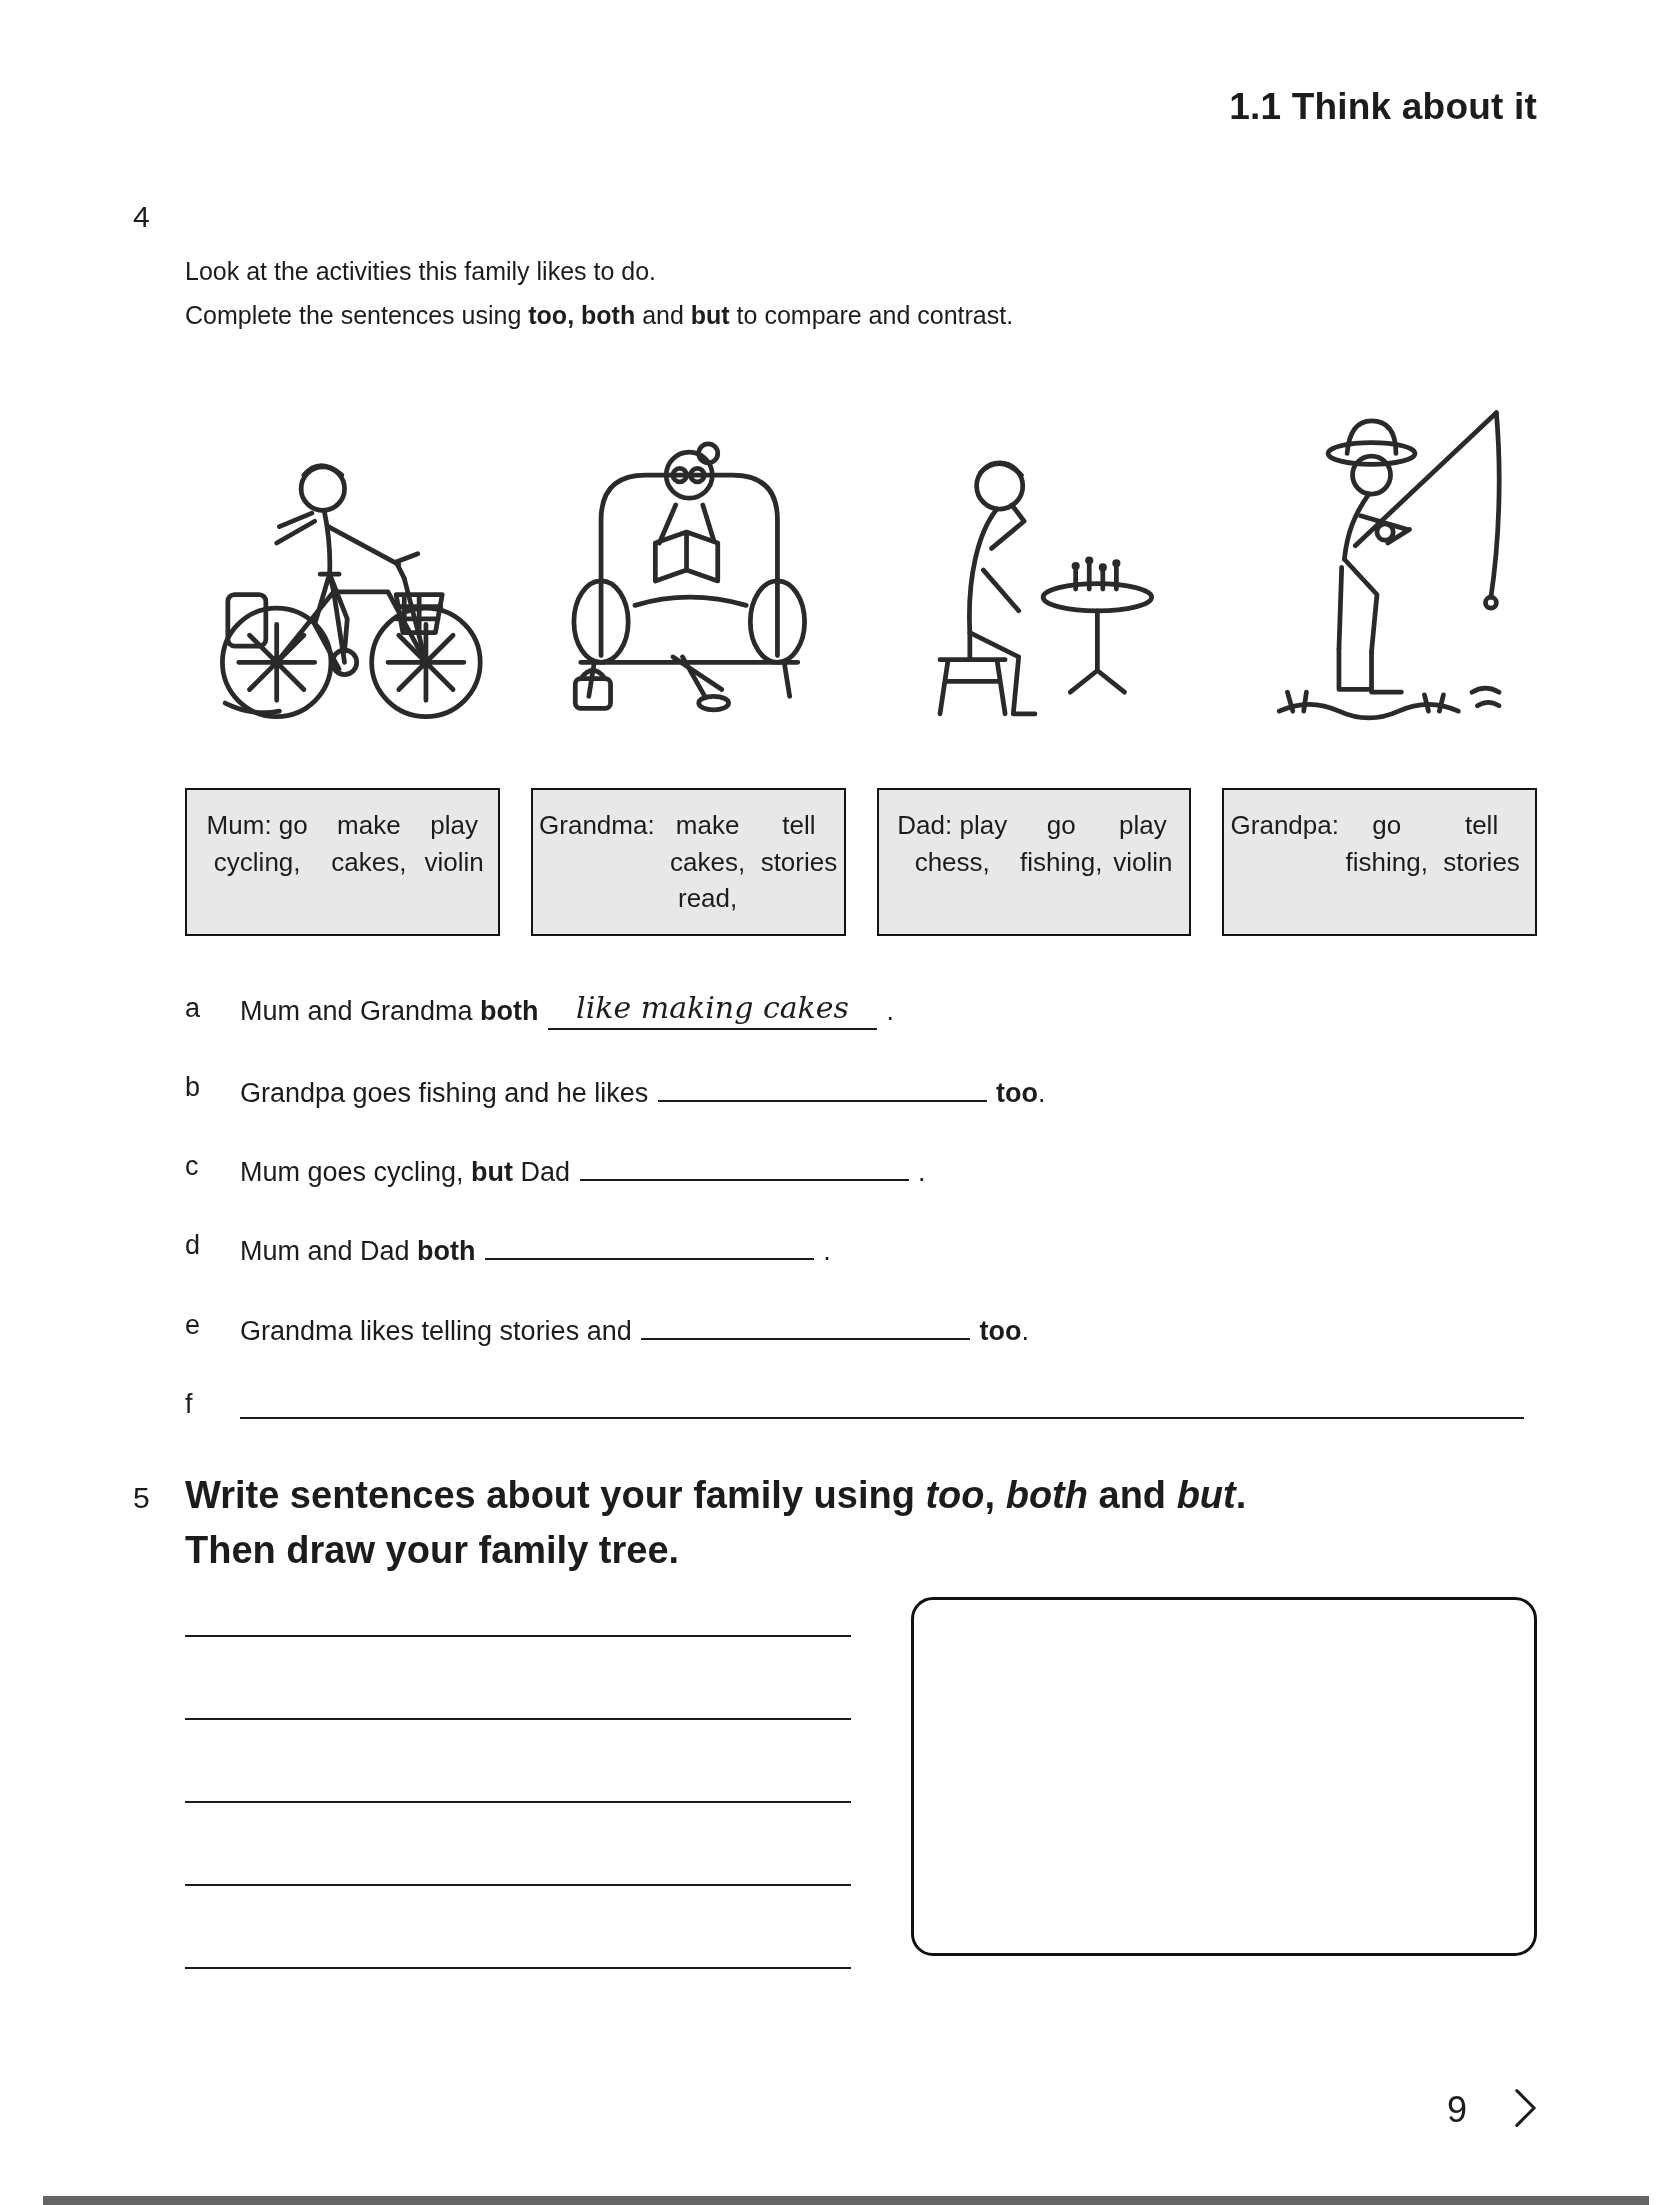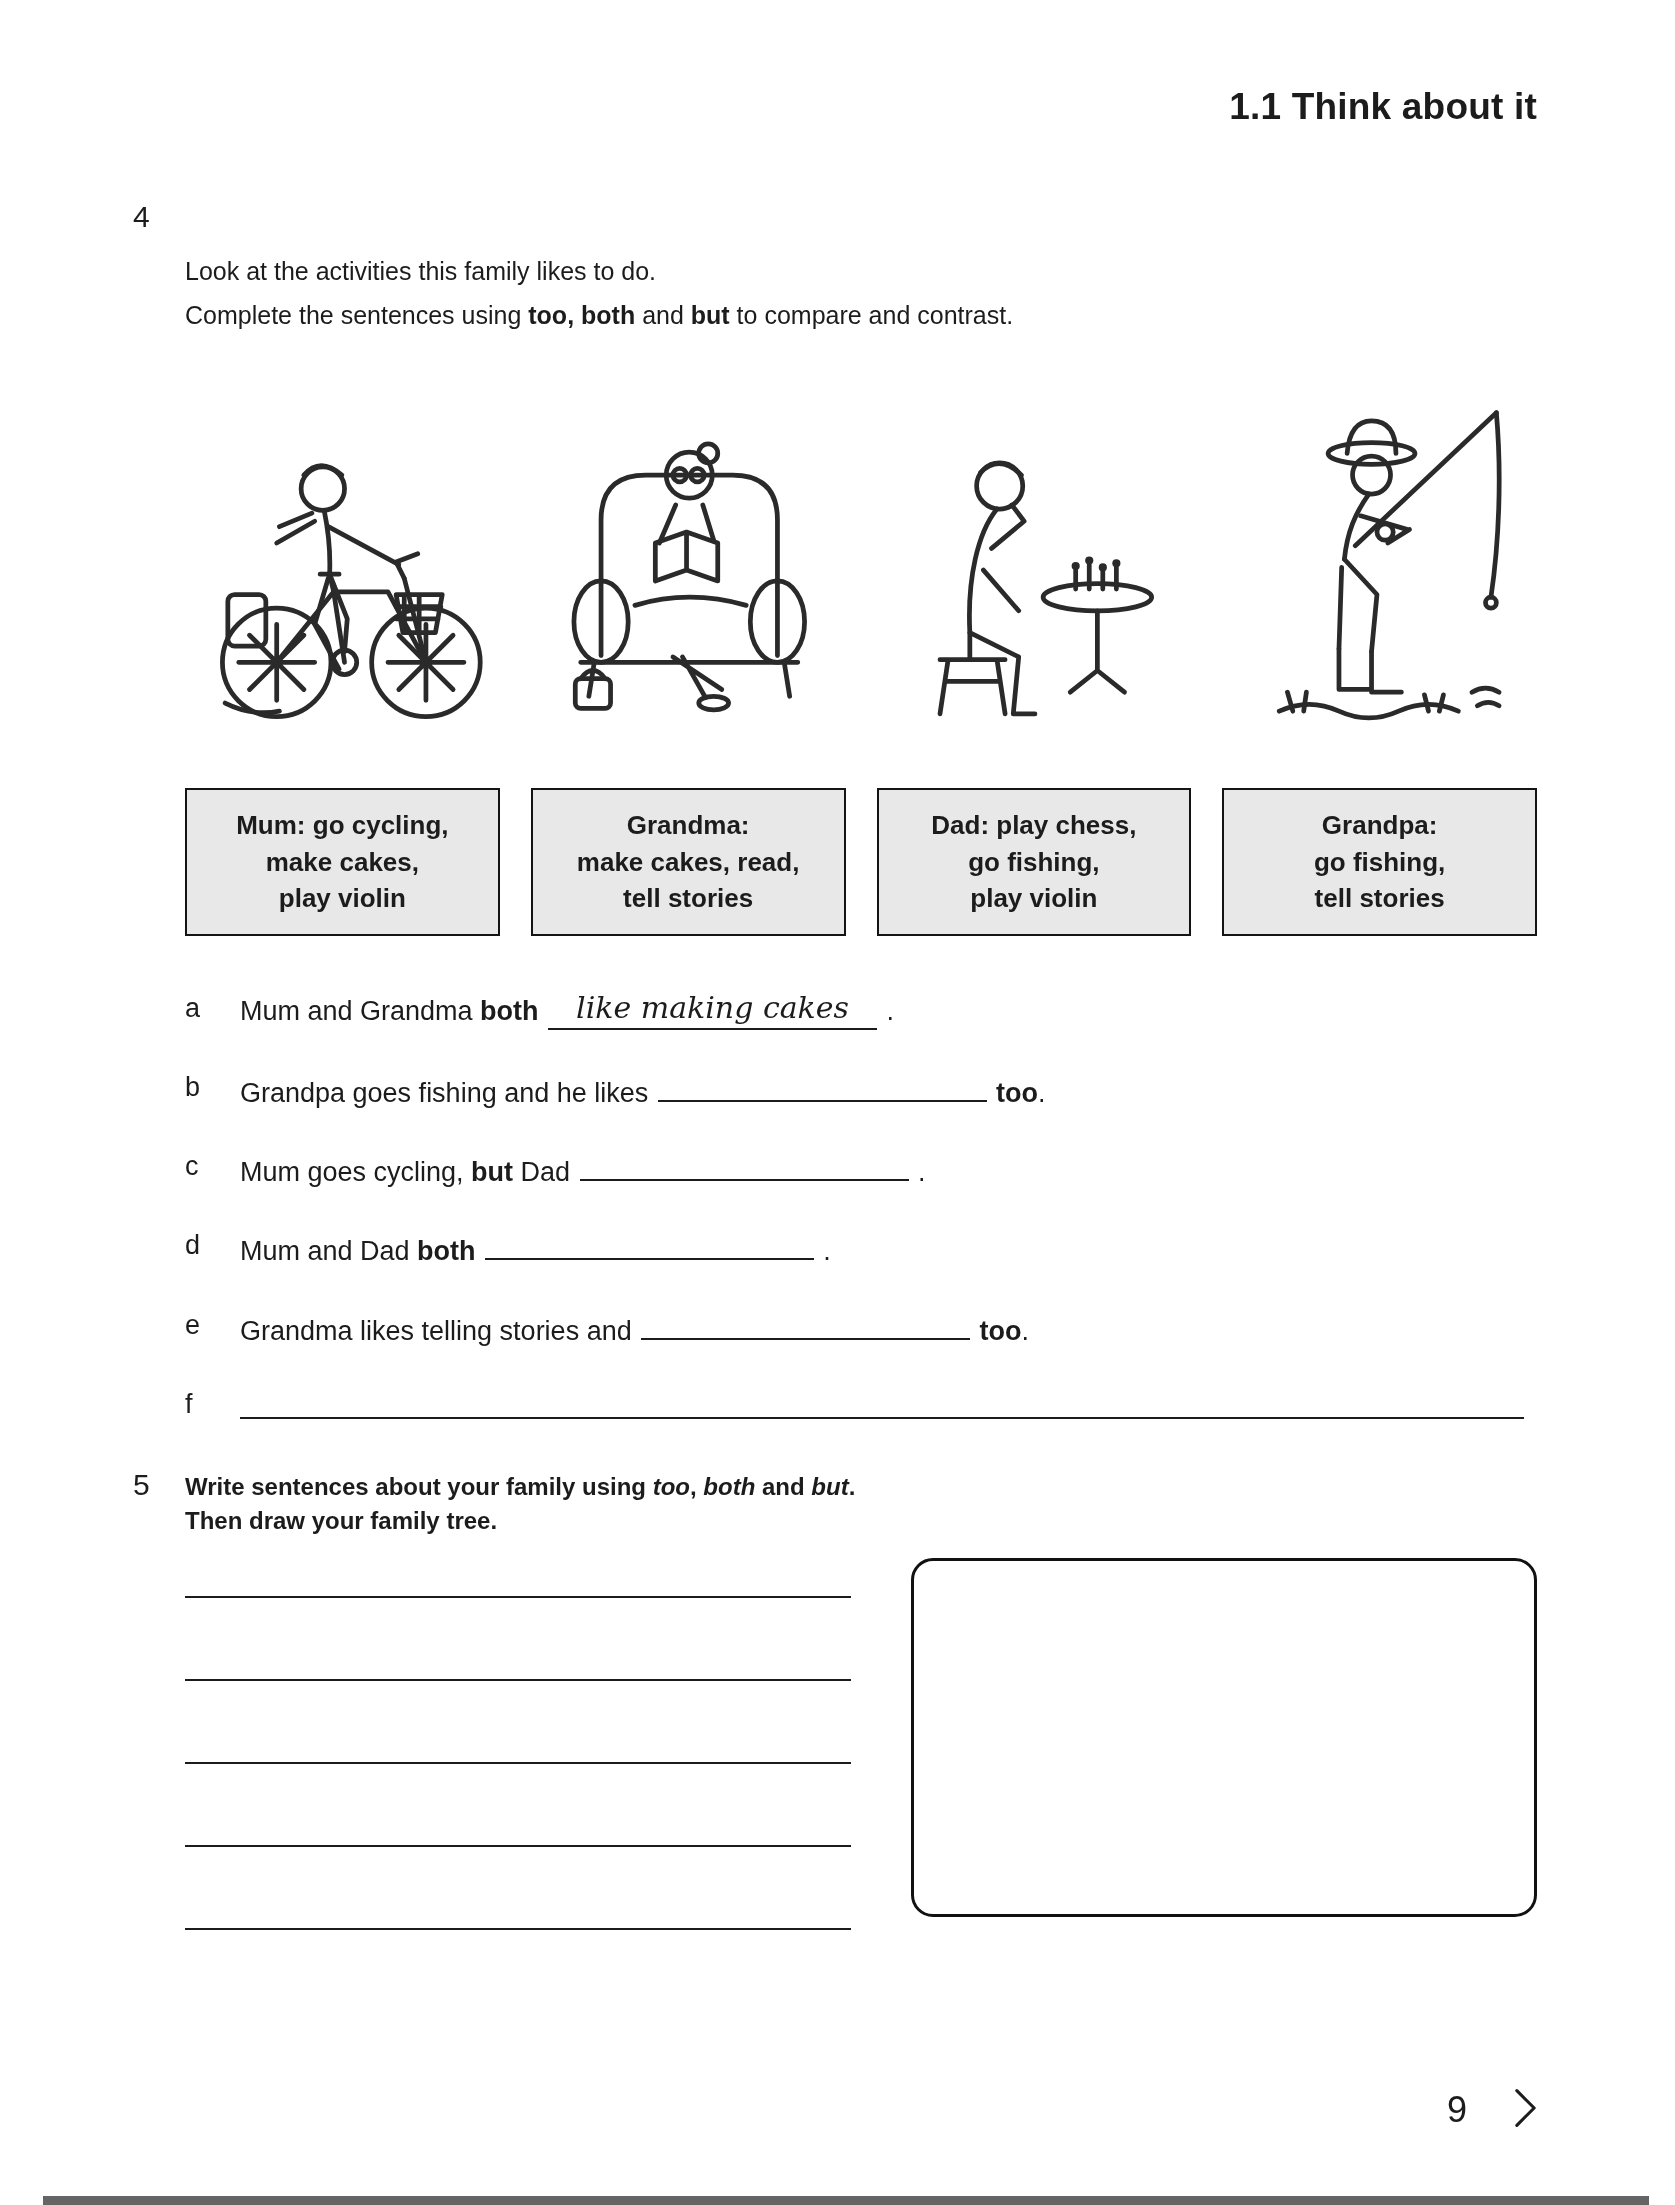--- a/index.html
+++ b/index.html
@@ -77,23 +77,22 @@
   }
   .card {
     flex: 1 1 0;
     background: #e8e8e8;
     border: 2.3px solid #141414;
     padding: 17px 6.3px;
     text-align: center;
     font-size: 26px;
     line-height: 1.4;
     display: flex;
-    flex-direction: column;
+    flex-direction: row;
     justify-content: center;
-    font-weight: bold;
   }
 
   
   .questions { margin-top: 56px; }
   .q {
     position: relative;
     padding-left: 55px;
     font-size: 27px;
     margin-bottom: 41px;
     line-height: 1.2;
@@ -134,21 +133,21 @@
   .challenge-title {
     margin: 0;
     font-size: 34px;
     font-weight: 700;
   }
   .star { width: 82px; height: 78px; margin-top: -20.4px; }
 
   
   .ex5-row { margin-top: 33px; }
   .ex5-line {
-    font-size: 24px;
+    font-size: 38px;
     font-weight: 700;
     line-height: 1.45;
     margin: 0;
   }
 
   
   .writing-area {
     margin-top: 19px;
     margin-left: 52px;
     display: flex;

